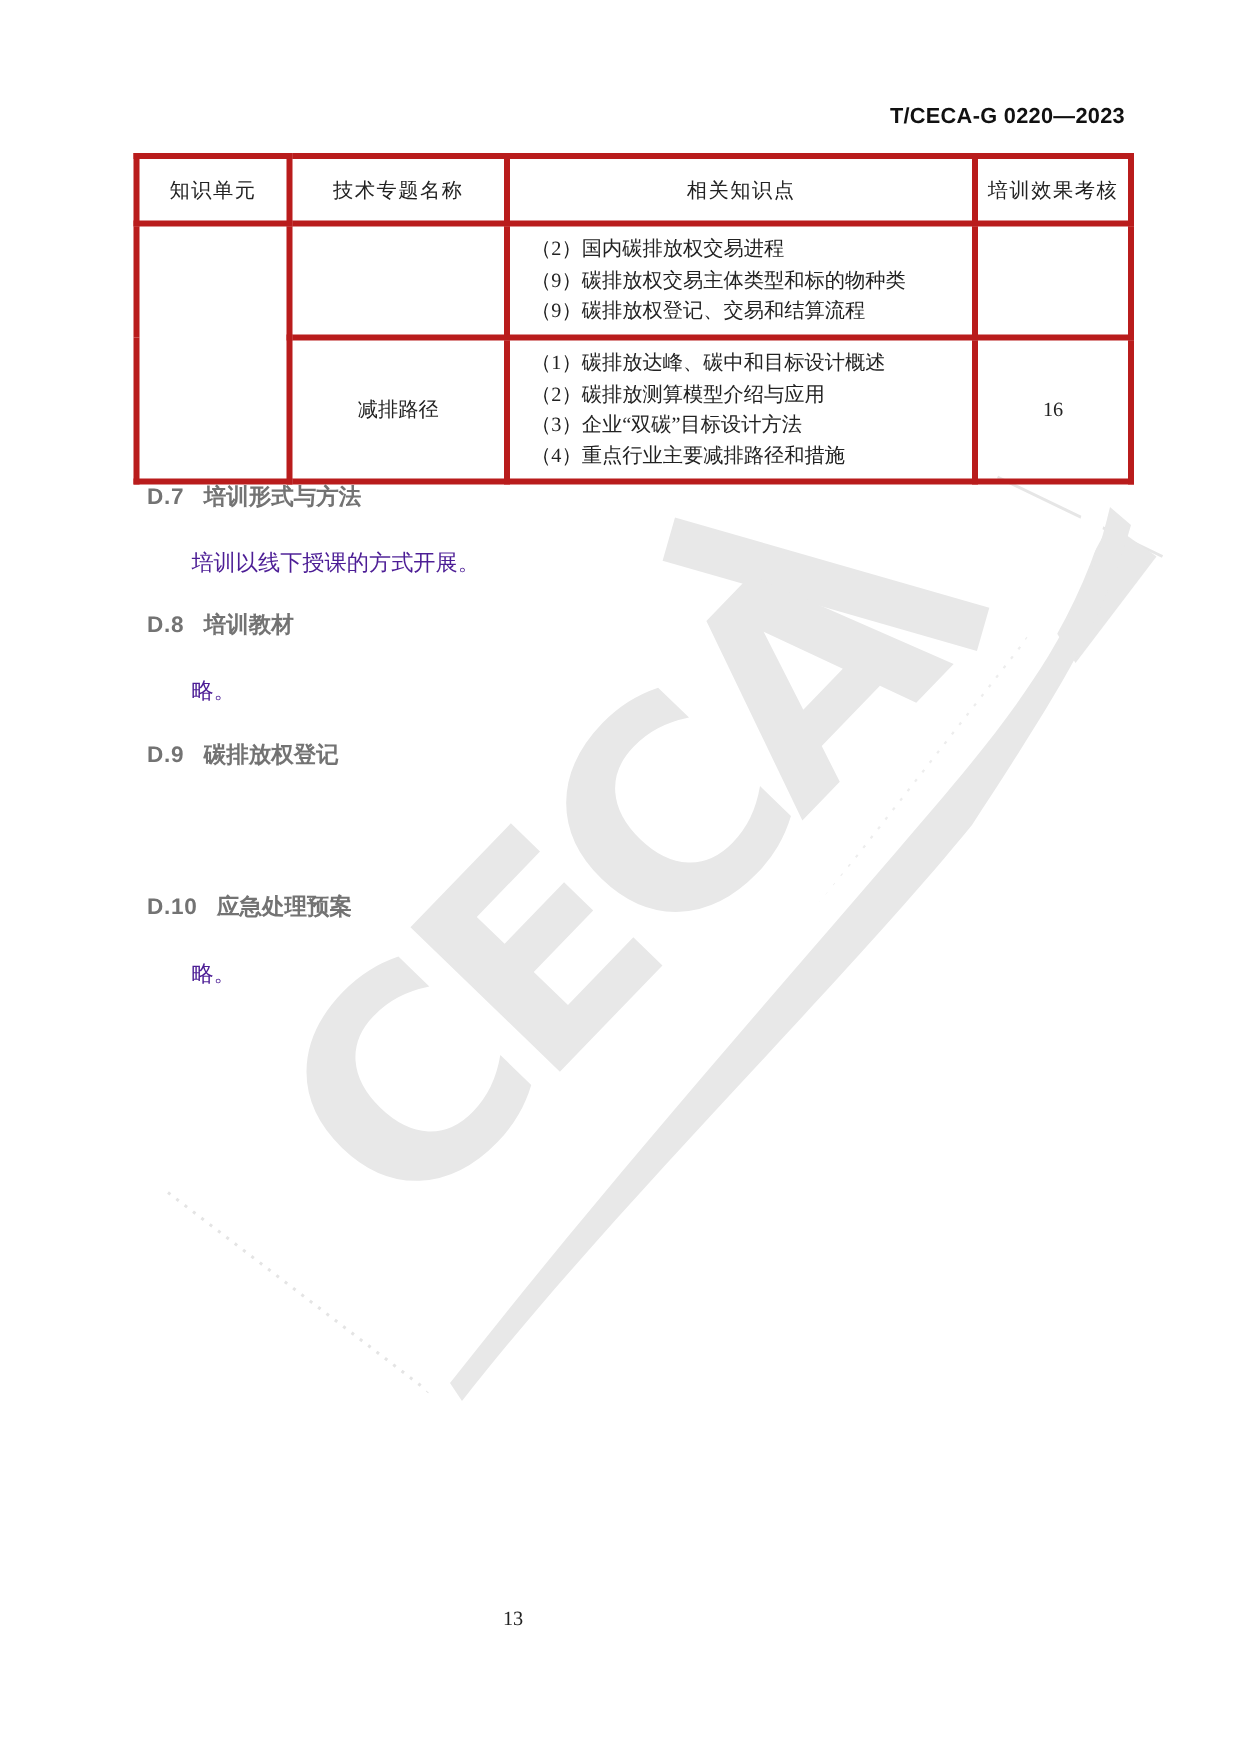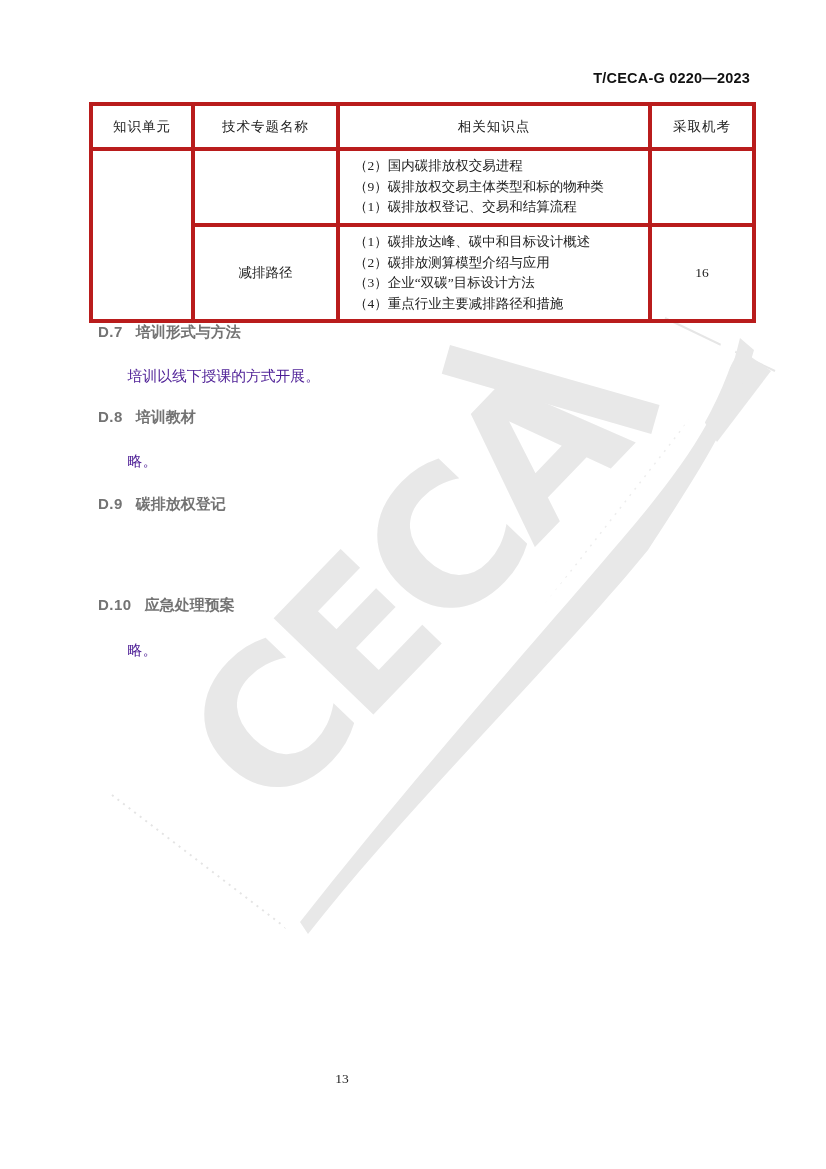--- a/index.html
+++ b/index.html
@@ -112,31 +112,31 @@
         <col style="width:102px">
           <col style="width:145px">
           <col style="width:312px">
           <col style="width:104px">
       </colgroup>
       <thead>
         <tr>
           <th>知识单元</th>
           <th>技术专题名称</th>
           <th>相关知识点</th>
-          <th>采取机考</th>
+          <th>培训效果考核</th>
         </tr>
       </thead>
       <tbody>
         <tr class="row-a">
           <td class="c-unit" rowspan="2"></td>
           <td class="c-topic"></td>
           <td class="c-points">
             <div class="point-line">（2）国内碳排放权交易进程</div>
             <div class="point-line">（9）碳排放权交易主体类型和标的物种类</div>
-            <div class="point-line">（1）碳排放权登记、交易和结算流程</div>
+            <div class="point-line">（9）碳排放权登记、交易和结算流程</div>
           </td>
           <td class="c-hours"></td>
         </tr>
         <tr class="row-b">
           <td class="c-topic">减排路径</td>
           <td class="c-points">
             <div class="point-line">（1）碳排放达峰、碳中和目标设计概述</div>
             <div class="point-line">（2）碳排放测算模型介绍与应用</div>
             <div class="point-line">（3）企业“双碳”目标设计方法</div>
             <div class="point-line">（4）重点行业主要减排路径和措施</div>

